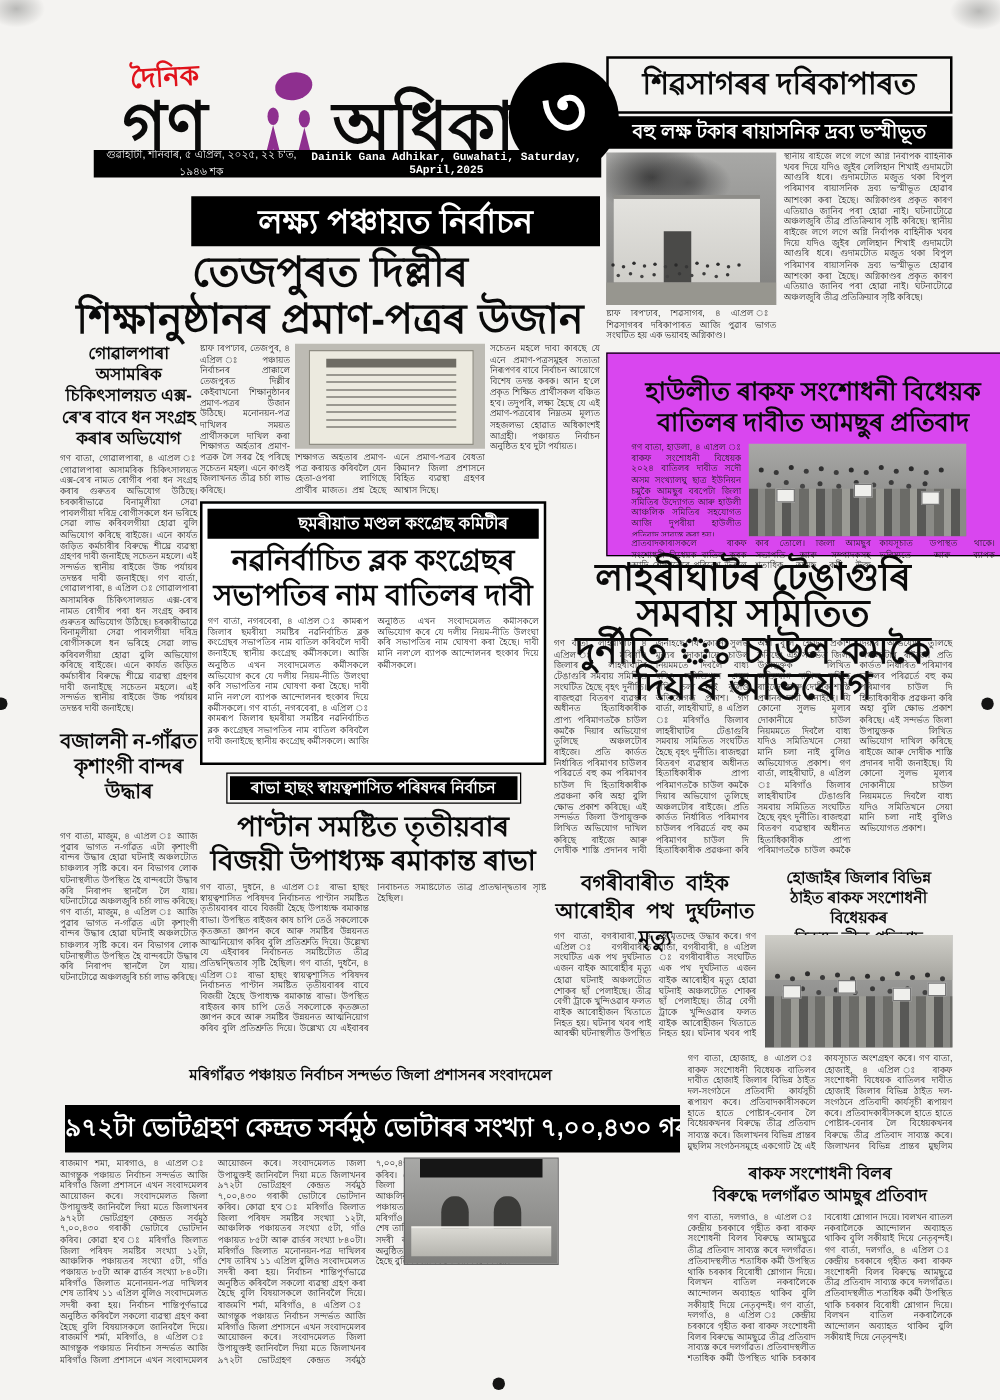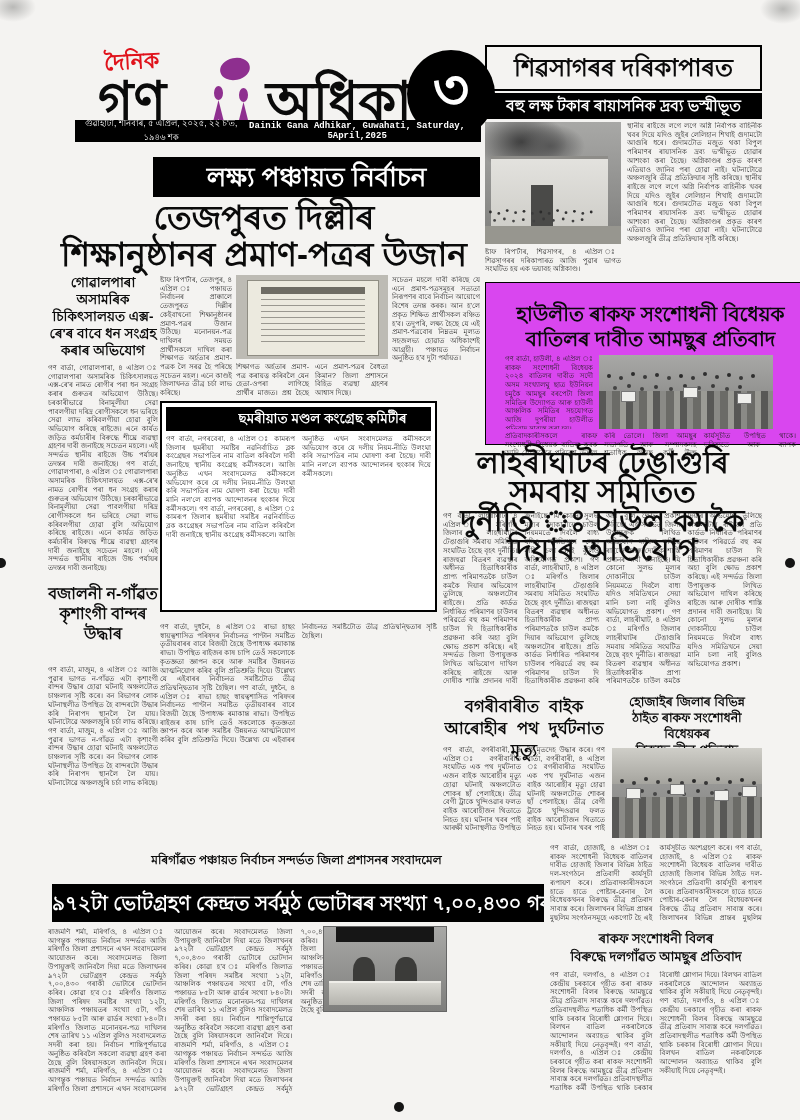--- a/index.html
+++ b/index.html
@@ -80,24 +80,31 @@
 ৰে'ৰ বাবে ধন সংগ্ৰহ
 কৰাৰ অভিযোগ</div>
 <div class="abs art-body" style="left:48px;top:364px;width:110px;height:250px;">গণ বাৰ্তা, গোৱালপাৰা, ৪ এপ্ৰিল ঃ গোৱালপাৰা অসামৰিক চিকিৎসালয়ত এক্স-ৰে'ৰ নামত ৰোগীৰ পৰা ধন সংগ্ৰহ কৰাৰ গুৰুতৰ অভিযোগ উঠিছে। চৰকাৰীভাৱে বিনামূলীয়া সেৱা পাবলগীয়া দৰিদ্ৰ ৰোগীসকলে ধন ভৰিহে সেৱা লাভ কৰিবলগীয়া হোৱা বুলি অভিযোগ কৰিছে ৰাইজে। এনে কাৰ্যত জড়িত কৰ্মচাৰীৰ বিৰুদ্ধে শীঘ্ৰে ব্যৱস্থা গ্ৰহণৰ দাবী জনাইছে সচেতন মহলে। এই সন্দৰ্ভত স্থানীয় ৰাইজে উচ্চ পৰ্যায়ৰ তদন্তৰ দাবী জনাইছে। গণ বাৰ্তা, গোৱালপাৰা, ৪ এপ্ৰিল ঃ গোৱালপাৰা অসামৰিক চিকিৎসালয়ত এক্স-ৰে'ৰ নামত ৰোগীৰ পৰা ধন সংগ্ৰহ কৰাৰ গুৰুতৰ অভিযোগ উঠিছে। চৰকাৰীভাৱে বিনামূলীয়া সেৱা পাবলগীয়া দৰিদ্ৰ ৰোগীসকলে ধন ভৰিহে সেৱা লাভ কৰিবলগীয়া হোৱা বুলি অভিযোগ কৰিছে ৰাইজে। এনে কাৰ্যত জড়িত কৰ্মচাৰীৰ বিৰুদ্ধে শীঘ্ৰে ব্যৱস্থা গ্ৰহণৰ দাবী জনাইছে সচেতন মহলে। এই সন্দৰ্ভত স্থানীয় ৰাইজে উচ্চ পৰ্যায়ৰ তদন্তৰ দাবী জনাইছে।</div>
 
 <div class="abs hl ml" style="left:48px;top:584px;width:110px;font-size:16px;line-height:20px;">বজালনী ন-গাঁৱত
 কৃশাংগী বান্দৰ উদ্ধাৰ</div>
 <div class="abs art-body" style="left:48px;top:666px;width:110px;height:168px;">গণ বাৰ্তা, মাজুম, ৪ এপ্ৰিল ঃ আজি পুৱাৰ ভাগত ন-গাঁৱত এটা কৃশাংগী বান্দৰ উদ্ধাৰ হোৱা ঘটনাই অঞ্চলটোত চাঞ্চল্যৰ সৃষ্টি কৰে। বন বিভাগৰ লোক ঘটনাস্থলীত উপস্থিত হৈ বান্দৰটো উদ্ধাৰ কৰি নিৰাপদ স্থানলৈ লৈ যায়। ঘটনাটোৱে অঞ্চলজুৰি চৰ্চা লাভ কৰিছে। গণ বাৰ্তা, মাজুম, ৪ এপ্ৰিল ঃ আজি পুৱাৰ ভাগত ন-গাঁৱত এটা কৃশাংগী বান্দৰ উদ্ধাৰ হোৱা ঘটনাই অঞ্চলটোত চাঞ্চল্যৰ সৃষ্টি কৰে। বন বিভাগৰ লোক ঘটনাস্থলীত উপস্থিত হৈ বান্দৰটো উদ্ধাৰ কৰি নিৰাপদ স্থানলৈ লৈ যায়। ঘটনাটোৱে অঞ্চলজুৰি চৰ্চা লাভ কৰিছে।</div>
 
 <div class="abs bordered" style="left:160px;top:401px;width:277px;height:211px;padding:4px;background:#fff;">
   <div class="kbar" style="height:24px;font-size:13.5px;line-height:24px;padding-left:48px;">ছমৰীয়াত মণ্ডল কংগ্ৰেছ কমিটীৰ সংবাদমেল</div>
+  <div class="hl ml" style="font-size:23px;line-height:28px;margin-top:3px;">নৱনিৰ্বাচিত ব্লক কংগ্ৰেছৰ
+সভাপতিৰ নাম বাতিলৰ দাবী</div>
   <div class="art-body" style="height:110px;margin-top:4px;column-count:2;column-gap:7px;">গণ বাৰ্তা, নগৰবেৰা, ৪ এপ্ৰিল ঃ কামৰূপ জিলাৰ ছমৰীয়া সমষ্টিৰ নৱনিৰ্বাচিত ব্লক কংগ্ৰেছৰ সভাপতিৰ নাম বাতিল কৰিবলৈ দাবী জনাইছে স্থানীয় কংগ্ৰেছ কৰ্মীসকলে। আজি অনুষ্ঠিত এখন সংবাদমেলত কৰ্মীসকলে অভিযোগ কৰে যে দলীয় নিয়ম-নীতি উলংঘা কৰি সভাপতিৰ নাম ঘোষণা কৰা হৈছে। দাবী মানি নল'লে ব্যাপক আন্দোলনৰ হুংকাৰ দিয়ে কৰ্মীসকলে। গণ বাৰ্তা, নগৰবেৰা, ৪ এপ্ৰিল ঃ কামৰূপ জিলাৰ ছমৰীয়া সমষ্টিৰ নৱনিৰ্বাচিত ব্লক কংগ্ৰেছৰ সভাপতিৰ নাম বাতিল কৰিবলৈ দাবী জনাইছে স্থানীয় কংগ্ৰেছ কৰ্মীসকলে। আজি অনুষ্ঠিত এখন সংবাদমেলত কৰ্মীসকলে অভিযোগ কৰে যে দলীয় নিয়ম-নীতি উলংঘা কৰি সভাপতিৰ নাম ঘোষণা কৰা হৈছে। দাবী মানি নল'লে ব্যাপক আন্দোলনৰ হুংকাৰ দিয়ে কৰ্মীসকলে।</div>
 </div>
 
 <div class="abs" style="left:160px;top:618px;width:277px;height:218px;">
+  <div style="border:1.5px solid #000;padding:2px;width:236px;margin:0 auto;box-sizing:border-box;">
+    <div class="kbar" style="height:19px;font-size:12.5px;line-height:19px;">ৰাভা হাছং স্বায়ত্বশাসিত পৰিষদৰ নিৰ্বাচন</div>
+  </div>
+  <div class="hl ml" style="font-size:22px;line-height:27px;margin-top:5px;">পাণ্টান সমষ্টিত তৃতীয়বাৰ
+বিজয়ী উপাধ্যক্ষ ৰমাকান্ত ৰাভা</div>
   <div class="art-body" style="height:122px;margin-top:5px;column-count:2;column-gap:7px;">গণ বাৰ্তা, দুধনৈ, ৪ এপ্ৰিল ঃ ৰাভা হাছং স্বায়ত্বশাসিত পৰিষদৰ নিৰ্বাচনত পাণ্টান সমষ্টিত তৃতীয়বাৰৰ বাবে বিজয়ী হৈছে উপাধ্যক্ষ ৰমাকান্ত ৰাভা। উপস্থিত ৰাইজৰ কাষ চাপি তেওঁ সকলোকে কৃতজ্ঞতা জ্ঞাপন কৰে আৰু সমষ্টিৰ উন্নয়নত আত্মনিয়োগ কৰিব বুলি প্ৰতিশ্ৰুতি দিয়ে। উল্লেখ্য যে এইবাৰৰ নিৰ্বাচনত সমষ্টিটোত তীব্ৰ প্ৰতিদ্বন্দ্বিতাৰ সৃষ্টি হৈছিল। গণ বাৰ্তা, দুধনৈ, ৪ এপ্ৰিল ঃ ৰাভা হাছং স্বায়ত্বশাসিত পৰিষদৰ নিৰ্বাচনত পাণ্টান সমষ্টিত তৃতীয়বাৰৰ বাবে বিজয়ী হৈছে উপাধ্যক্ষ ৰমাকান্ত ৰাভা। উপস্থিত ৰাইজৰ কাষ চাপি তেওঁ সকলোকে কৃতজ্ঞতা জ্ঞাপন কৰে আৰু সমষ্টিৰ উন্নয়নত আত্মনিয়োগ কৰিব বুলি প্ৰতিশ্ৰুতি দিয়ে। উল্লেখ্য যে এইবাৰৰ নিৰ্বাচনত সমষ্টিটোত তীব্ৰ প্ৰতিদ্বন্দ্বিতাৰ সৃষ্টি হৈছিল।</div>
 </div>
 
 <div class="abs" style="left:485px;top:45px;width:277px;">
   <div class="bordered hl" style="font-size:24px;line-height:42px;height:46px;overflow:hidden;">শিৱসাগৰৰ দৰিকাপাৰত অগ্নিকাণ্ড</div>
   <div class="kbar" style="height:26px;font-size:15.5px;line-height:26px;margin-top:2px;">বহু লক্ষ টকাৰ ৰায়াসনিক দ্ৰব্য ভস্মীভূত হোৱাৰ আশংকা</div>
 </div>
 <div class="photo" style="left:485px;top:122px;width:136px;height:122px;">
   <div class="smoke"></div>
   <div class="smoke2"></div>

